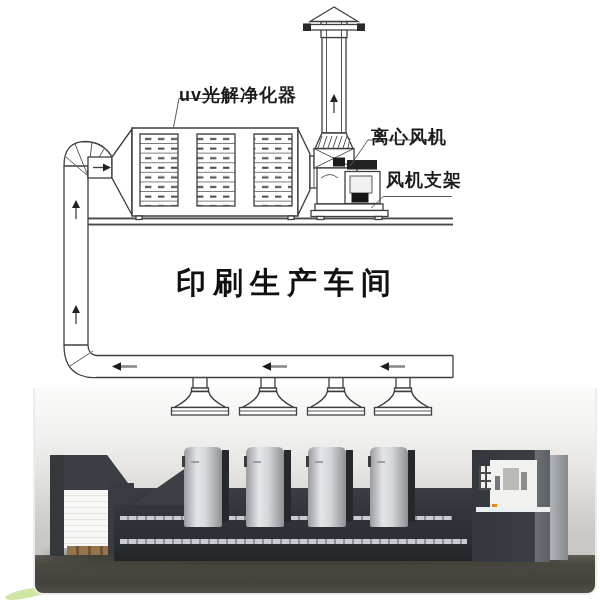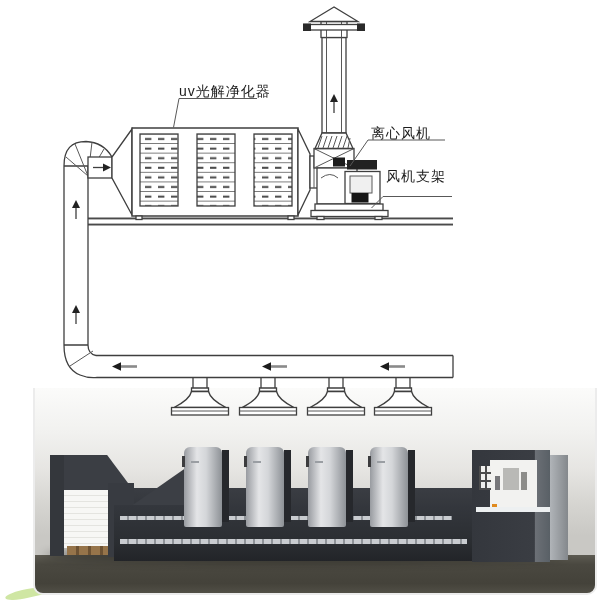--- a/index.html
+++ b/index.html
@@ -6,21 +6,21 @@
   #stage{position:relative;width:600px;height:600px;background:#ffffff;overflow:hidden;
          font-family:"Liberation Sans",sans-serif;}
 
   
   #diagram{position:absolute;left:0;top:0;z-index:2;}
   .ln{stroke:#3f3f3f;stroke-width:1.3;}
   .lnb{stroke:#3f3f3f;stroke-width:1.5;}
   .lnt{stroke:#585858;stroke-width:1;}
 
   
-  .lab{position:absolute;z-index:3;font-weight:400;font-size:14px;color:#1c1c1c;
+  .lab{position:absolute;z-index:3;font-weight:700;font-size:18px;color:#1c1c1c;
        letter-spacing:1px;white-space:nowrap;}
   #lab-purifier{left:179px;top:83px;}
   #lab-fan{left:371px;top:125px;text-align:center;}
   #lab-support{left:386px;top:168px;}
   #lab-workshop{left:176px;top:263px;font-size:30px;font-weight:900;letter-spacing:7px;color:#101010;z-index:3;position:absolute;white-space:nowrap;}
 
   
   #photo{position:absolute;left:33px;top:388px;width:564px;height:207px;z-index:1;
          box-sizing:border-box;border:2px solid #ececec;border-top:none;
          border-radius:0 0 10px 10px;overflow:hidden;
@@ -228,14 +228,15 @@
     <g>
       <path class="lnt" fill="none" d="M257,98.5 H179 L173.5,127.5"></path>
       <path class="lnt" fill="none" d="M445,140 H368 L350,166"></path>
       <path class="lnt" fill="none" d="M452,196.5 H383 L371.5,208"></path>
     </g>
   </svg>
 
   <div class="lab" id="lab-purifier">uv光解净化器</div>
   <div class="lab" id="lab-fan">离心风机</div>
   <div class="lab" id="lab-support">风机支架</div>
+  <div id="lab-workshop">印刷生产车间</div>
 
 </div>
 
 </body></html>

